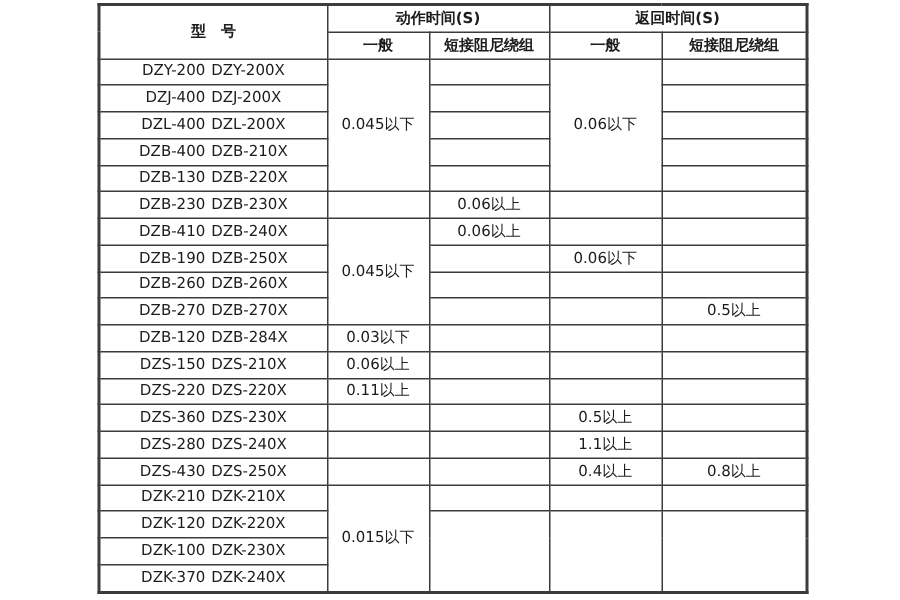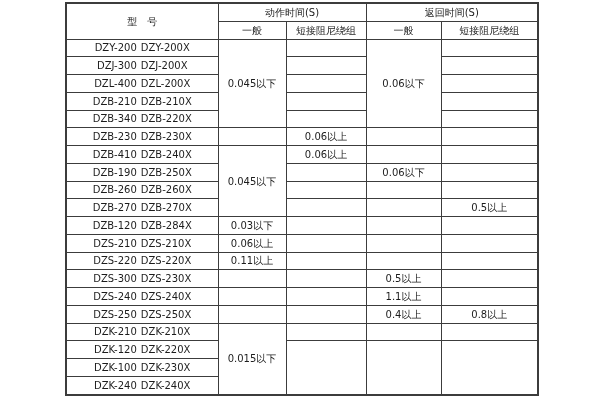--- a/index.html
+++ b/index.html
@@ -27,21 +27,21 @@
   table.spec th, table.spec td {
     border: 1.5px solid #3c3c3c;
     padding: 0;
     text-align: center;
     vertical-align: middle;
     line-height: 1.1;
     overflow: hidden;
     white-space: nowrap;
   }
   thead tr { height: 18px; }
-  thead th { font-weight: normal; }
+  thead th { font-weight: bold; }
   td.model span + span { margin-left: 4px; }
 </style>
 </head>
 <body>
 
 <div class="stage">
   <table class="spec">
     <colgroup>
       <col style="width:152px">
         <col style="width:68px">
@@ -64,36 +64,36 @@
     </thead>
     <tbody>
       <tr>
         <td class="model"><span>DZY-200</span><span>DZY-200X</span></td>
         <td rowspan="5">0.045以下</td>
         <td></td>
         <td rowspan="5">0.06以下</td>
         <td></td>
       </tr>
       <tr>
-        <td class="model"><span>DZJ-300</span><span>DZJ-200X</span></td>
+        <td class="model"><span>DZJ-400</span><span>DZJ-200X</span></td>
         <td></td>
         <td></td>
       </tr>
       <tr>
         <td class="model"><span>DZL-400</span><span>DZL-200X</span></td>
         <td></td>
         <td></td>
       </tr>
       <tr>
-        <td class="model"><span>DZB-210</span><span>DZB-210X</span></td>
+        <td class="model"><span>DZB-400</span><span>DZB-210X</span></td>
         <td></td>
         <td></td>
       </tr>
       <tr>
-        <td class="model"><span>DZB-340</span><span>DZB-220X</span></td>
+        <td class="model"><span>DZB-130</span><span>DZB-220X</span></td>
         <td></td>
         <td></td>
       </tr>
       <tr>
         <td class="model"><span>DZB-230</span><span>DZB-230X</span></td>
         <td></td>
         <td>0.06以上</td>
         <td></td>
         <td></td>
       </tr>
@@ -123,49 +123,49 @@
         <td>0.5以上</td>
       </tr>
       <tr>
         <td class="model"><span>DZB-120</span><span>DZB-284X</span></td>
         <td>0.03以下</td>
         <td></td>
         <td></td>
         <td></td>
       </tr>
       <tr>
-        <td class="model"><span>DZS-210</span><span>DZS-210X</span></td>
+        <td class="model"><span>DZS-150</span><span>DZS-210X</span></td>
         <td>0.06以上</td>
         <td></td>
         <td></td>
         <td></td>
       </tr>
       <tr>
         <td class="model"><span>DZS-220</span><span>DZS-220X</span></td>
         <td>0.11以上</td>
         <td></td>
         <td></td>
         <td></td>
       </tr>
       <tr>
-        <td class="model"><span>DZS-300</span><span>DZS-230X</span></td>
+        <td class="model"><span>DZS-360</span><span>DZS-230X</span></td>
         <td></td>
         <td></td>
         <td>0.5以上</td>
         <td></td>
       </tr>
       <tr>
-        <td class="model"><span>DZS-240</span><span>DZS-240X</span></td>
+        <td class="model"><span>DZS-280</span><span>DZS-240X</span></td>
         <td></td>
         <td></td>
         <td>1.1以上</td>
         <td></td>
       </tr>
       <tr>
-        <td class="model"><span>DZS-250</span><span>DZS-250X</span></td>
+        <td class="model"><span>DZS-430</span><span>DZS-250X</span></td>
         <td></td>
         <td></td>
         <td>0.4以上</td>
         <td>0.8以上</td>
       </tr>
       <tr>
         <td class="model"><span>DZK-210</span><span>DZK-210X</span></td>
         <td rowspan="4">0.015以下</td>
         <td></td>
         <td></td>
@@ -174,17 +174,17 @@
       <tr>
         <td class="model"><span>DZK-120</span><span>DZK-220X</span></td>
         <td rowspan="3"></td>
         <td rowspan="3"></td>
         <td rowspan="3"></td>
       </tr>
       <tr>
         <td class="model"><span>DZK-100</span><span>DZK-230X</span></td>
       </tr>
       <tr>
-        <td class="model"><span>DZK-240</span><span>DZK-240X</span></td>
+        <td class="model"><span>DZK-370</span><span>DZK-240X</span></td>
       </tr>
     </tbody>
   </table>
 </div>
 
 </body></html>

